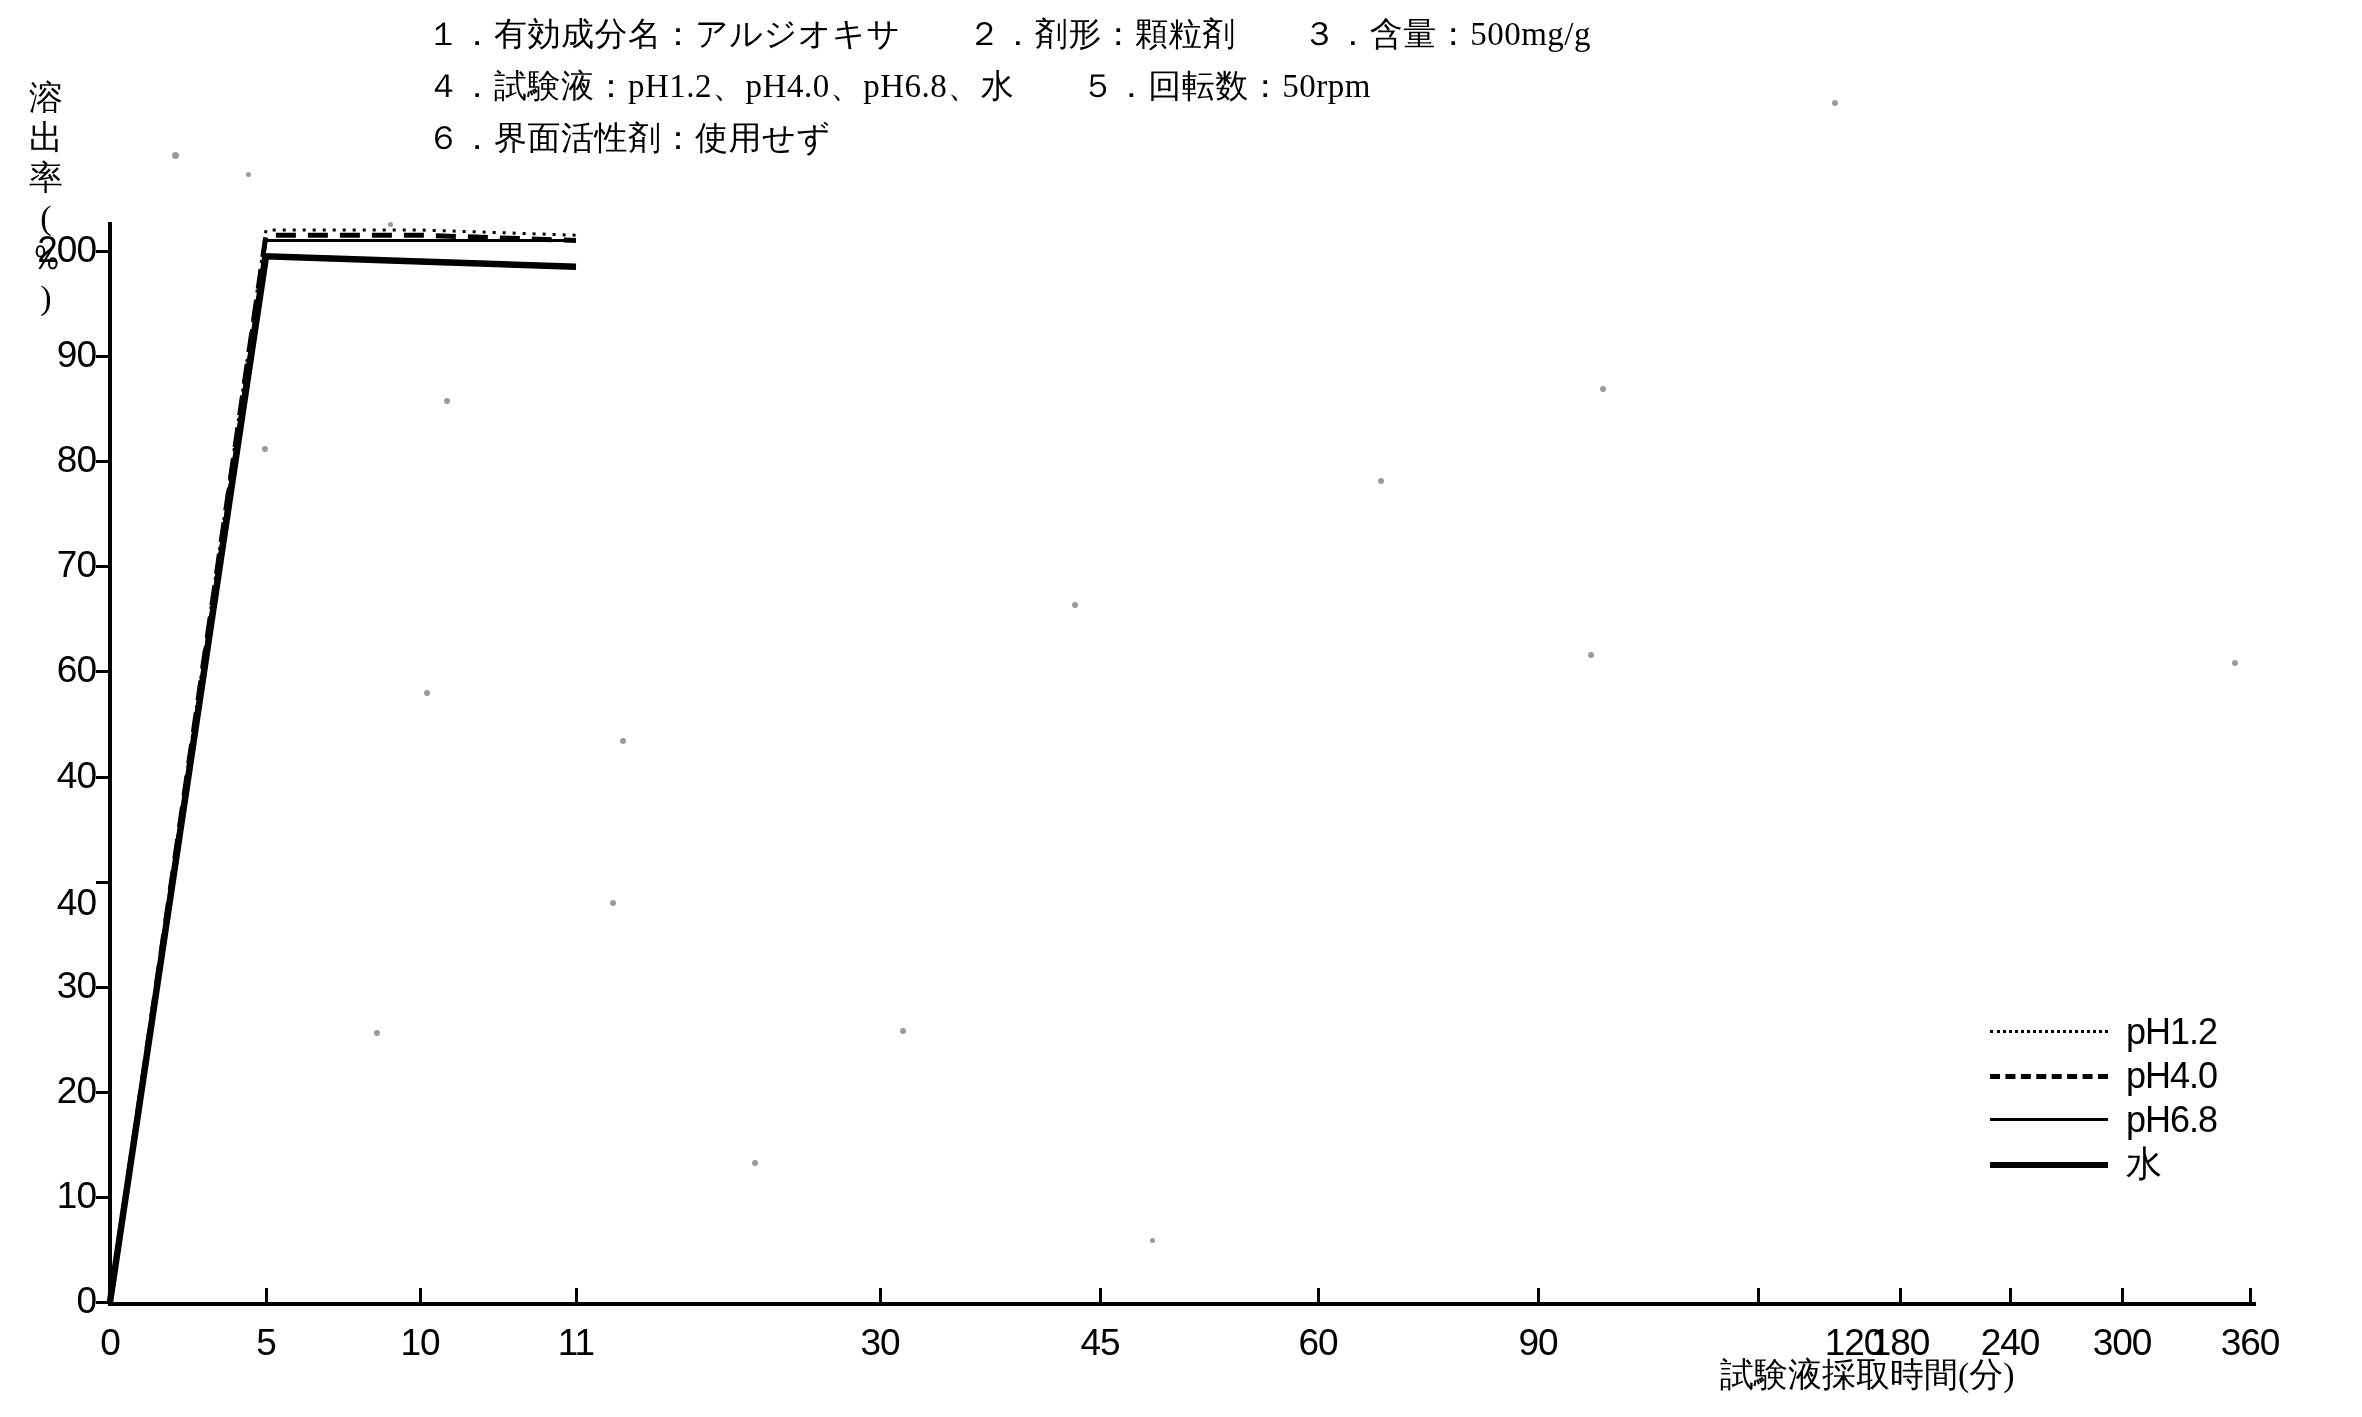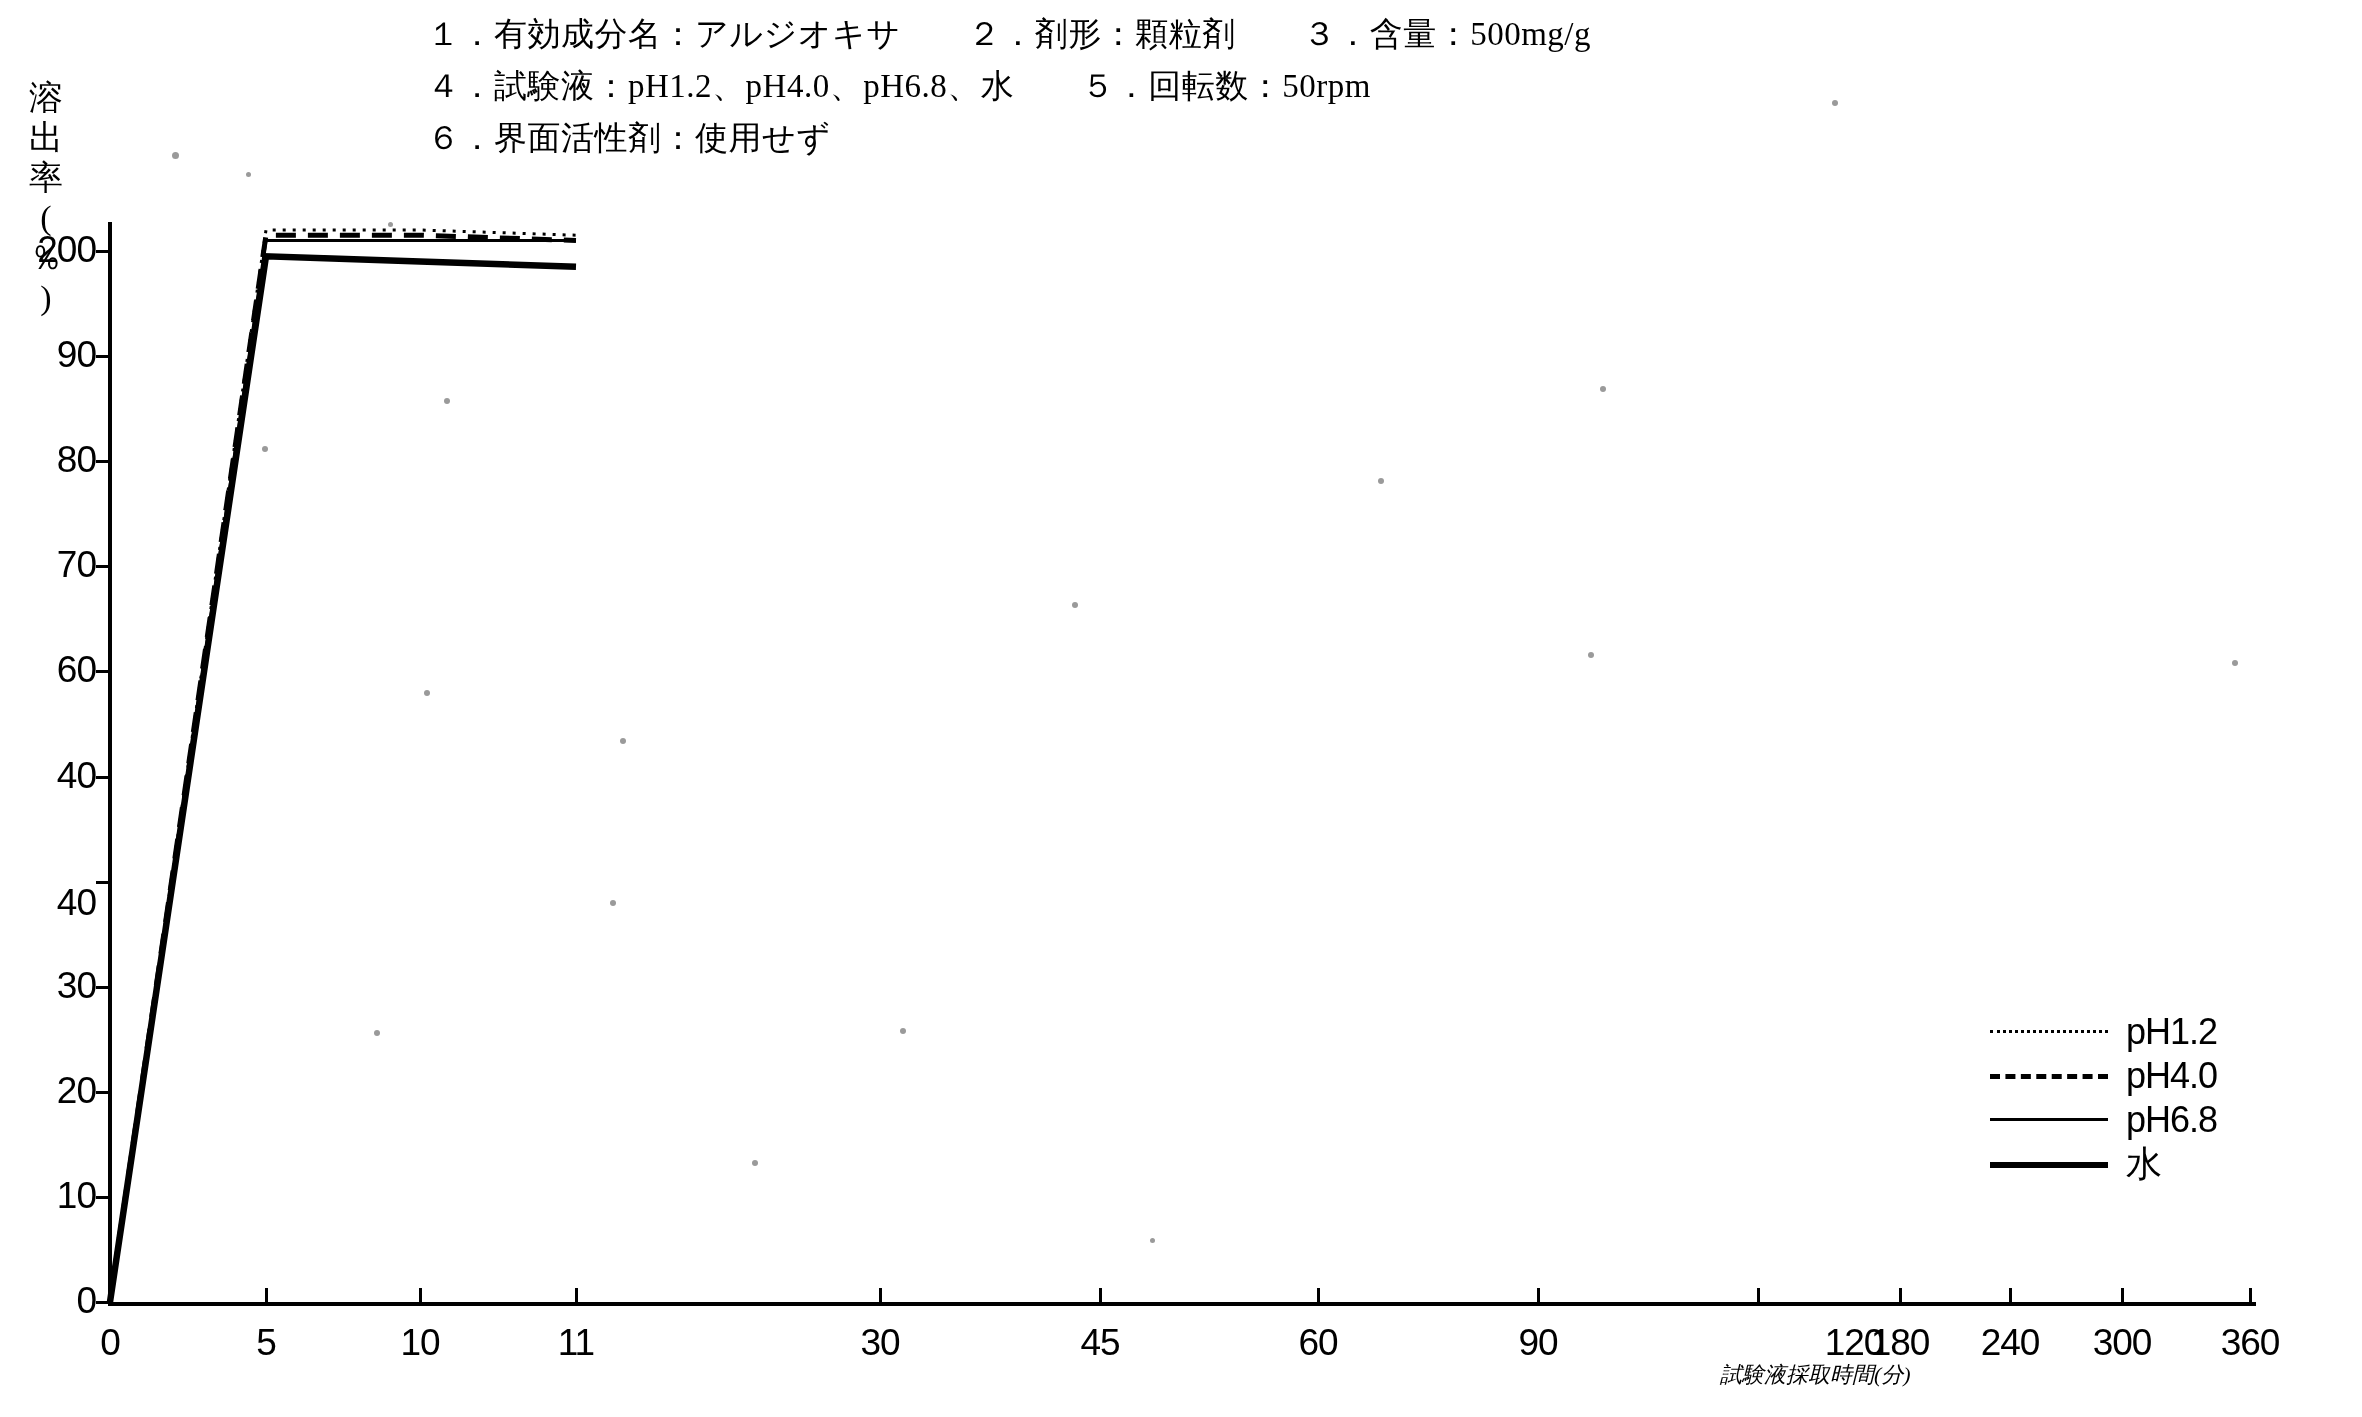--- a/index.html
+++ b/index.html
@@ -99,24 +99,23 @@
     position: absolute;
     width: 3px;
     height: 14px;
     background: #000;
   }
 
   #x-axis-title {
     position: absolute;
     left: 1720px;
     top: 1355px;
-    font-size: 22px;
+    font-size: 34px;
     line-height: 40px;
     white-space: pre;
-    font-style: italic;
   }
 
   
   #legend {
     position: absolute;
     left: 1990px;
     top: 1010px;
     width: 340px;
   }
   .legend-row {

